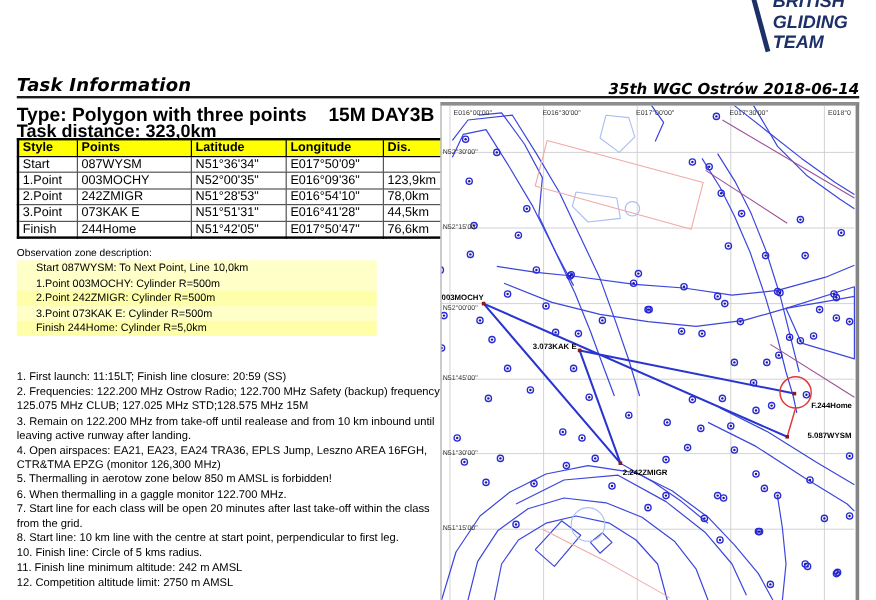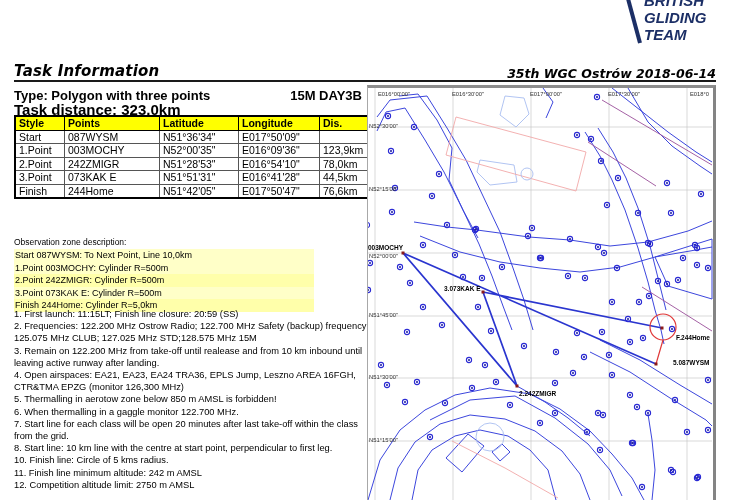--- a/index.html
+++ b/index.html
@@ -14,35 +14,35 @@
     font:italic bold 15px "DejaVu Sans",sans-serif;letter-spacing:.2px;
   }
   .event-title{
     position:absolute;right:14px;top:66px;
     font:italic bold 12.5px "DejaVu Sans",sans-serif;
   }
   .header-rule{position:absolute;left:14px;top:80px;width:702px;height:2px;background:#1a1a1a;}
   .type-line{
     position:absolute;left:14px;top:88px;width:348px;
     display:flex;justify-content:space-between;
-    font-weight:bold;font-size:13px;
+    font-weight:bold;font-size:16px;
   }
   .dist-line{position:absolute;left:14px;top:101px;font-weight:bold;font-size:15px;}
   table.task{
     position:absolute;left:14px;top:115px;border-collapse:collapse;
     font-size:10.5px;border:2px solid #000;padding-left:16px;
   }
   table.task th,table.task td{
     border:1px solid #555;padding:0 3px;height:12.5px;text-align:left;
     white-space:nowrap;font-weight:normal;
   }
   table.task th{background:#ffff00;font-weight:bold;border:1px solid #000;}
-  .obs{position:absolute;left:14px;top:205px;width:300px;font-size:9px;margin-top:32px;}
+  .obs{position:absolute;left:14px;top:205px;width:300px;font-size:9px;}
   .obs-title{font-size:8.5px;margin-bottom:2px;}
-  .obs-line{padding:1px 1px;line-height:10.5px;}
+  .obs-line{padding:1px 16px;line-height:10.5px;}
   .notes{
     position:absolute;left:14px;top:308px;width:358px;
     font-size:9.3px;line-height:12.2px;
   }
   .map-frame{
     position:absolute;left:367px;top:85px;
     border-top:3px solid #8d8d8d;border-right:3px solid #848484;border-left:1px solid #a8a8a8;
     background:#fff;
   }
   .map-frame svg{display:block;}

